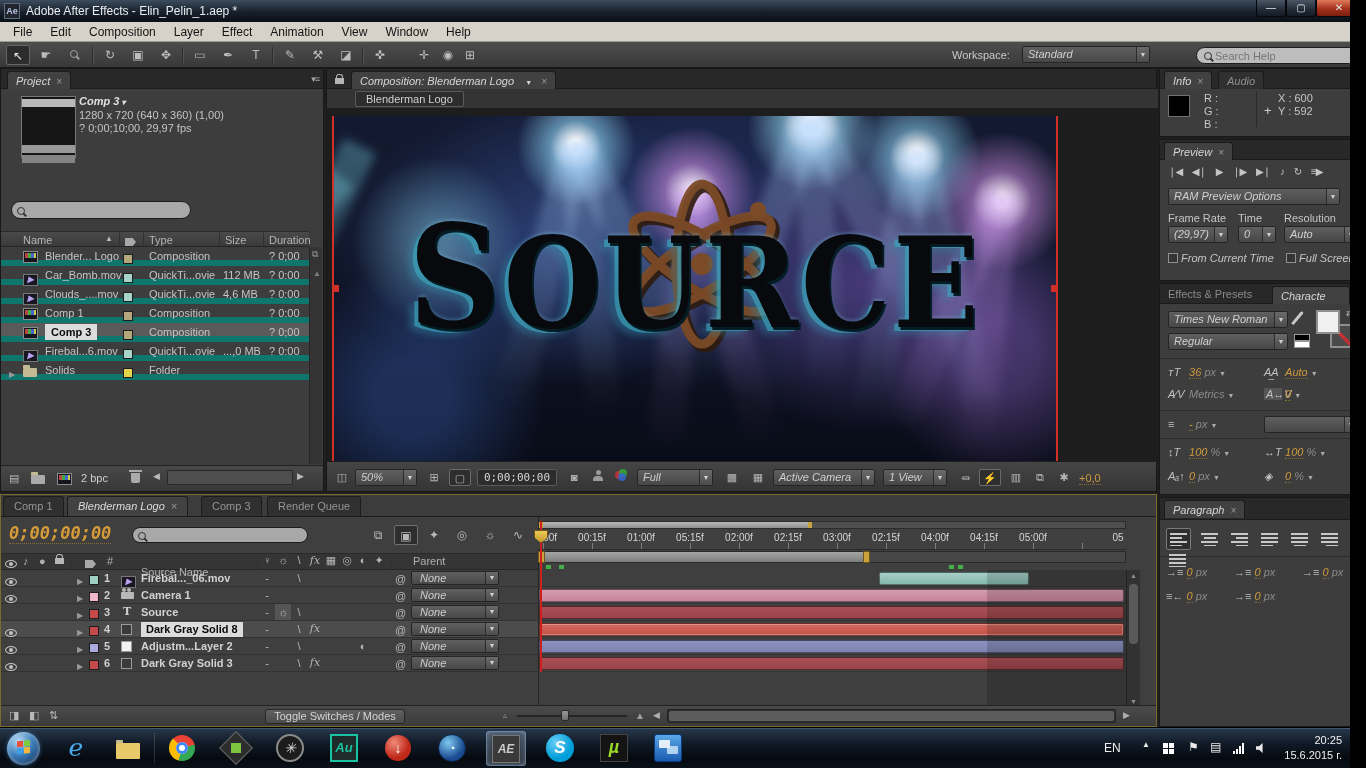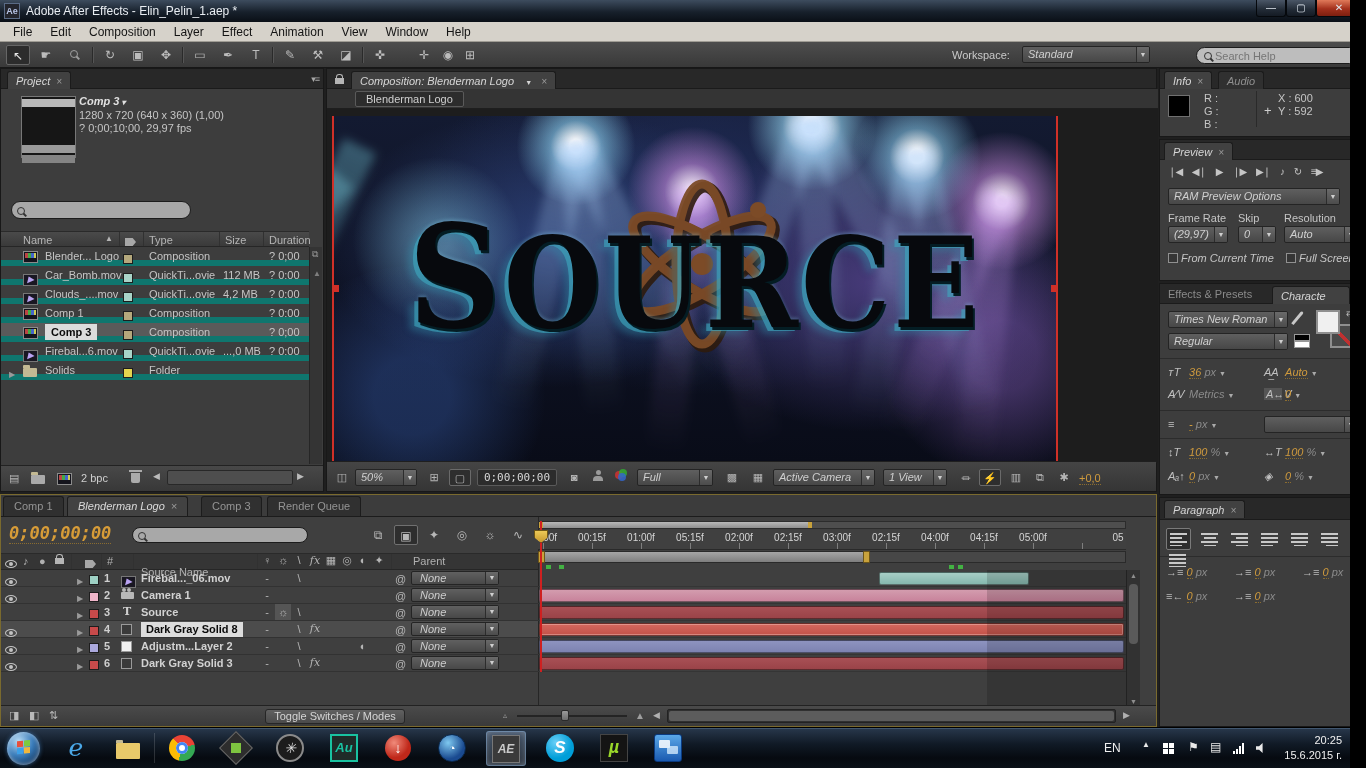--- a/index.html
+++ b/index.html
@@ -295,21 +295,21 @@
         <span class="tg"><i class="lbl" style="background:#a8d4c8"></i></span>
         <span class="tp">QuickTi...ovie</span>
         <span class="sz">112 MB</span>
         <span class="du">? 0:00</span>
       </div>
       <div class="prow" style="top:216px">
         <span class="ic"><i class="i-movie">▶</i></span>
         <span class="nm">Clouds_....mov</span>
         <span class="tg"><i class="lbl" style="background:#a8d4c8"></i></span>
         <span class="tp">QuickTi...ovie</span>
-        <span class="sz">4,2 MB</span>
+        <span class="sz">4,6 MB</span>
         <span class="du">? 0:00</span>
       </div>
       <div class="prow" style="top:235px">
         <span class="ic"><i class="i-comp"></i></span>
         <span class="nm">Comp 1</span>
         <span class="tg"><i class="lbl" style="background:#b5a87c"></i></span>
         <span class="tp">Composition</span>
         <span class="du">? 0:00</span>
       </div>
       <div class="prow sel" style="top:254px">
@@ -473,21 +473,21 @@
           <span style="margin-right:8px">❘▶</span>
           <span style="margin-right:8px">▶❘</span>
           <span style="margin-right:8px">♪</span>
           <span style="margin-right:8px">↻</span>
           <span>≡▶</span>
         </div>
         <span class="dd" style="left:8px;top:48px;width:172px">
           <i>RAM Preview Options</i><i class="dda">▼</i>
         </span>
         <span class="abs" style="left:8px;top:72px">Frame Rate</span>
-        <span class="abs" style="left:78px;top:72px">Skip</span>
+        <span class="abs" style="left:78px;top:72px">Time</span>
         <span class="abs" style="left:124px;top:72px">Resolution</span>
         <span class="dd" style="left:8px;top:86px;width:60px"><i>(29,97)</i><i class="dda">▼</i></span>
         <span class="dd" style="left:78px;top:86px;width:38px"><i>0</i><i class="dda">▼</i></span>
         <span class="dd" style="left:124px;top:86px;width:74px"><i>Auto</i><i class="dda">▼</i></span>
         <span class="abs" style="left:8px;top:112px"><i class="chk"></i> <i>From Current Time</i></span>
         <span class="abs" style="left:126px;top:112px"><i class="chk"></i> <i>Full Screen</i></span>
       </div>
 
       <div class="panel" style="left:0;top:215px;width:207px;height:212px">
         <div class="tabbar">

